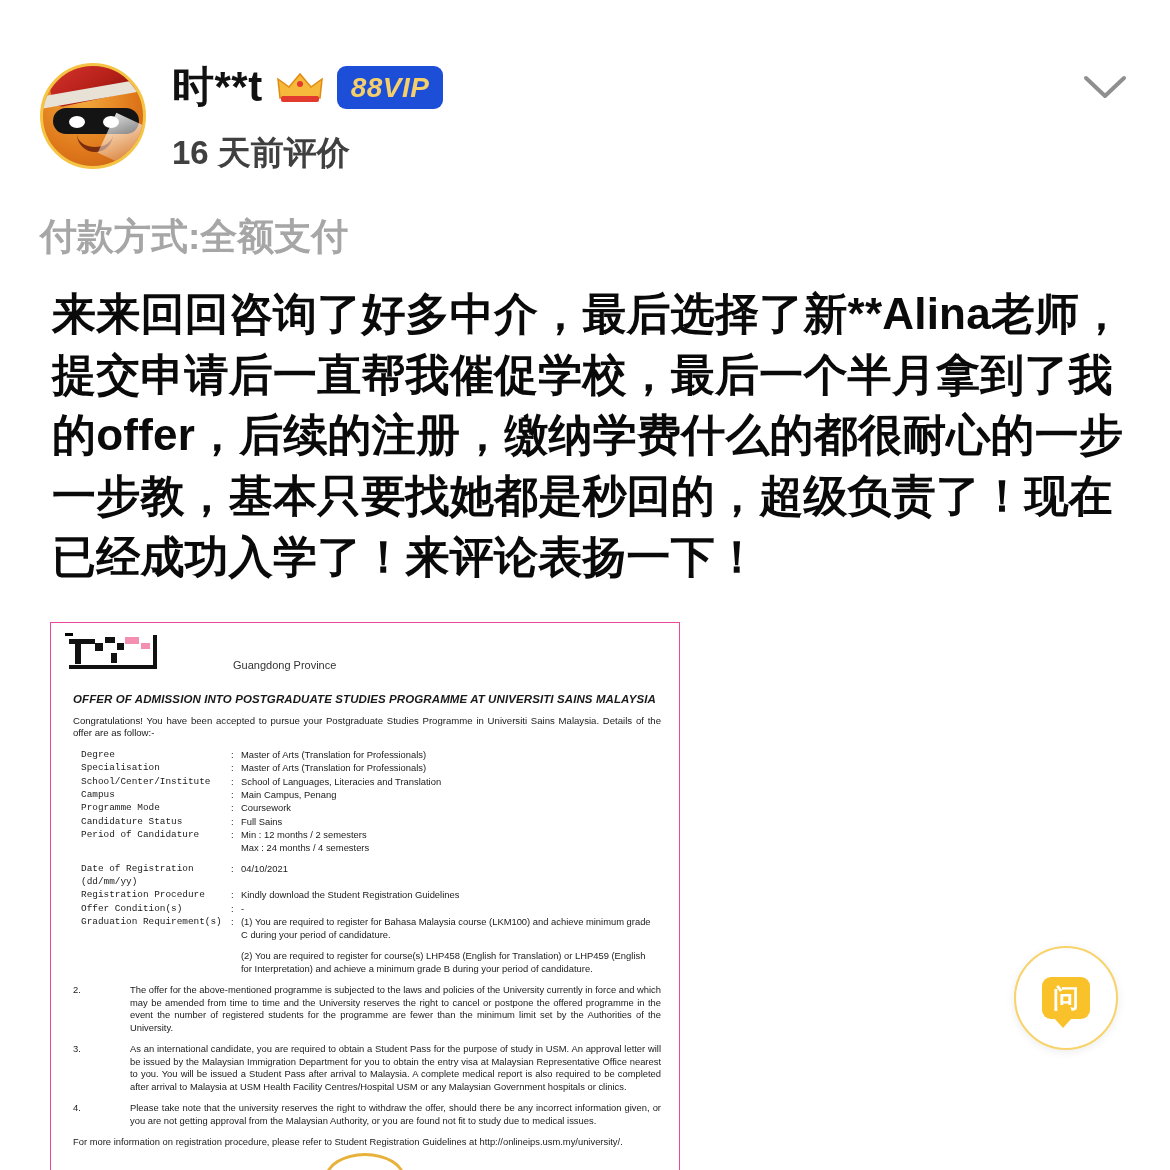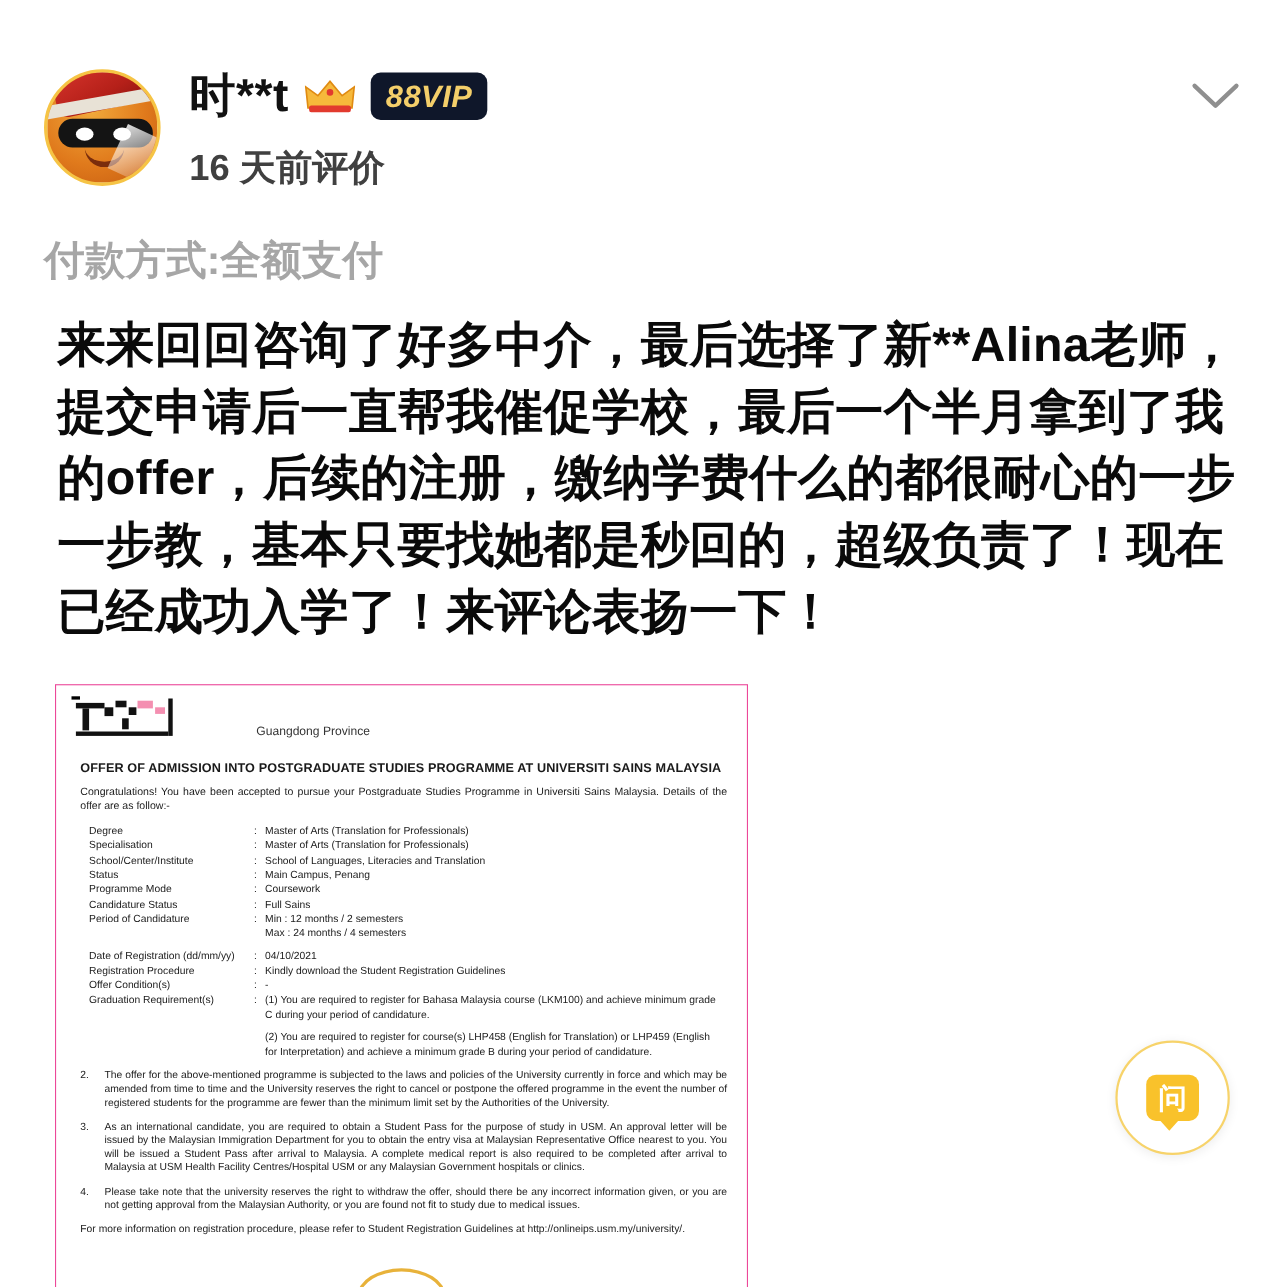--- a/index.html
+++ b/index.html
@@ -99,21 +99,21 @@
     display: inline-block;
     width: 46px;
     height: 34px;
     position: relative;
   }
   .crown-icon svg { display: block; }
   .vip-badge {
     display: inline-flex;
     align-items: center;
     justify-content: center;
-    background: #0f172a;
+    background: #1d4ed8;
     color: #f4cf6a;
     font-size: 28px;
     font-weight: bold;
     font-style: italic;
     padding: 4px 14px;
     border-radius: 9px;
     letter-spacing: 0.5px;
     line-height: 1.25;
   }
   .review-time {
@@ -189,46 +189,47 @@
     color: #333;
     margin-left: 8px;
     margin-top: 26px;
     white-space: nowrap;
   }
   .doc-title {
     font-size: 11.5px;
     font-weight: bold;
     margin: 12px 0 10px 8px;
     letter-spacing: 0.1px;
+    font-style: italic;
   }
   .doc-para {
     font-size: 9.6px;
     line-height: 1.32;
     margin: 0 4px 8px 8px;
     text-align: justify;
   }
   .doc-table {
     margin: 4px 0 0 16px;
     font-size: 9.4px;
     line-height: 1.42;
     width: 96%;
     border-collapse: collapse;
   }
   .doc-table td { vertical-align: top; padding: 0; }
-  .doc-table td.k { width: 150px; }
+  .doc-table td.k { width: 150px; font-family: Liberation Mono, monospace; }
   .doc-table td.c { width: 10px; }
   .doc-table .spacer td { height: 7px; }
   .doc-num {
     display: flex;
     margin: 9px 4px 0 8px;
     font-size: 9.4px;
     line-height: 1.33;
   }
   .doc-num .n { width: 22px; flex: 0 0 22px; }
-  .doc-num .t { flex: 1 1 auto; text-align: justify; }
+  .doc-num .t { flex: 1 1 auto; text-align: justify; margin-left: 35px; }
   .doc-foot {
     font-size: 9.4px;
     line-height: 1.35;
     margin: 9px 4px 0 8px;
     text-align: justify;
   }
   .doc-stamp {
     position: absolute;
     left: 50%;
     bottom: -22px;
@@ -356,21 +357,21 @@
             <td class="k">Specialisation</td>
             <td class="c">:</td>
             <td>Master of Arts (Translation for Professionals)</td>
           </tr>
           <tr>
             <td class="k">School/Center/Institute</td>
             <td class="c">:</td>
             <td>School of Languages, Literacies and Translation</td>
           </tr>
           <tr>
-            <td class="k">Status</td>
+            <td class="k">Campus</td>
             <td class="c">:</td>
             <td>Main Campus, Penang</td>
           </tr>
           <tr>
             <td class="k">Programme Mode</td>
             <td class="c">:</td>
             <td>Coursework</td>
           </tr>
           <tr>
             <td class="k">Candidature Status</td>

